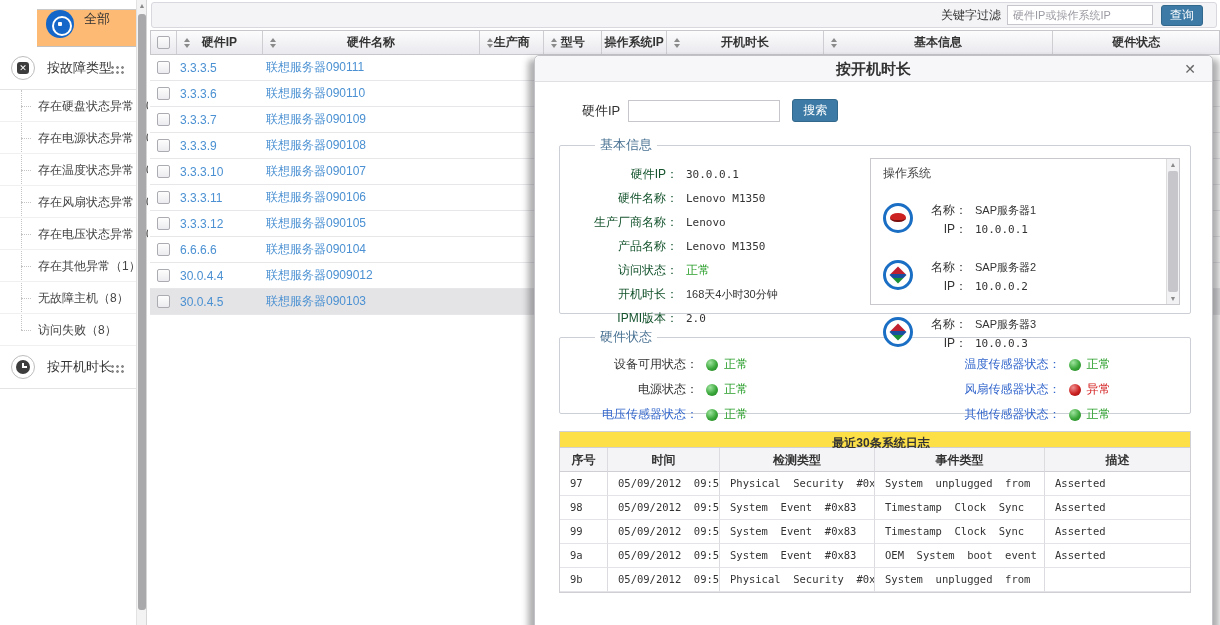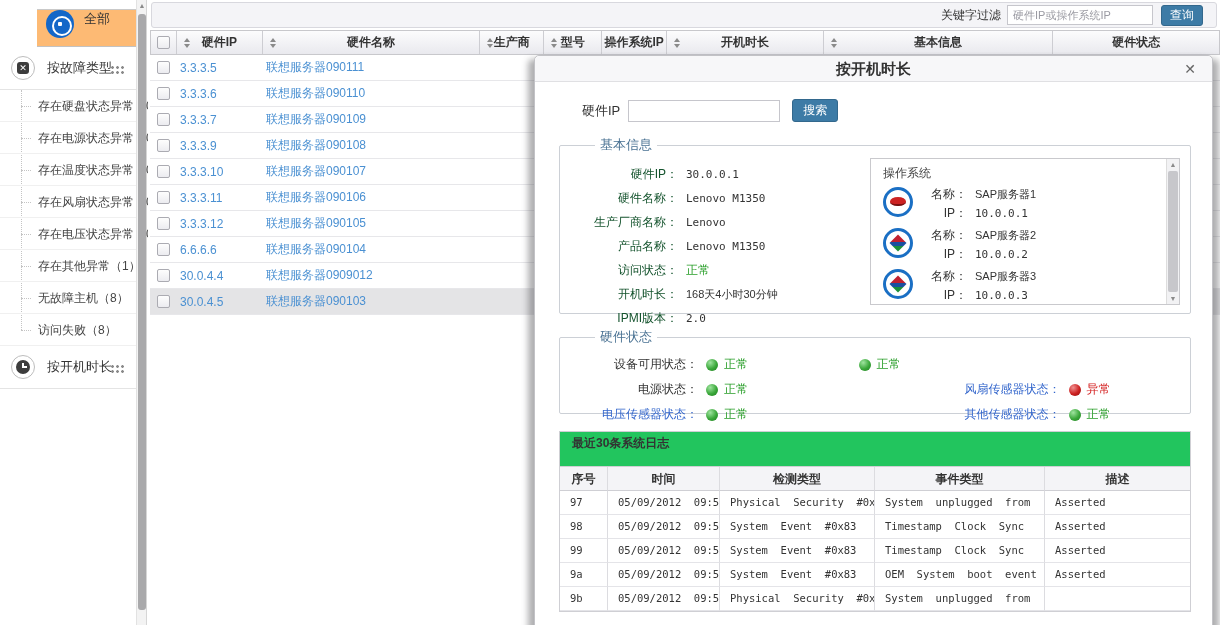--- a/index.html
+++ b/index.html
@@ -84,21 +84,21 @@
 
   .fs-basic { height:178px; display:flex; }
   .info-col { flex:1; padding-top:4px; }
   .info-row { height:24px; display:flex; align-items:center; }
   .info-label { width:108px; text-align:right; font-size:12px; color:#14532d; flex:none; }
   .info-value { margin-left:8px; font-size:11px; color:#333; }
   .info-value.ok { color:#2ca02c; font-size:12px; }
 
   .os-panel { width:310px; border:1px solid #c9c9cd; position:relative; padding:6px 26px 6px 12px; flex:none; }
   .os-title { font-size:12px; color:#444; }
-  .os-entry { display:flex; margin-top:3px; }
+  .os-entry { display:flex; margin-top:19px; }
   .os-icon { width:30px; height:30px; border-radius:50%; border:3px solid #1a6fc4; background:#fff; position:relative; flex:none; margin-top:2px; }
   .os-icon .hat { position:absolute; left:4px; top:7px; width:16px; height:9px; background:#cc2222; border-radius:50% 50% 45% 45%; border-bottom:2px solid #7a1010; }
   .os-icon .gem { position:absolute; left:6px; top:6px; width:12px; height:12px; transform:rotate(45deg);
     background:linear-gradient(135deg,#c02030 0 45%,#1a4fa0 45% 70%,#1a8f3a 70%); }
   .os-text { margin-left:12px; }
   .os-line { height:19px; display:flex; align-items:center; }
   .os-line .lab { width:42px; text-align:right; font-size:12px; color:#333; }
   .os-line .val { margin-left:8px; font-size:11px; }
   .os-scrollbar { position:absolute; right:0; top:0; bottom:0; width:13px; background:#f2f2f4; border-left:1px solid #ddd; }
   .os-arrow { position:absolute; left:0; width:12px; text-align:center; font-size:7px; color:#8a8a8a; }
@@ -112,21 +112,21 @@
   .hw-item.l .hw-label { width:128px; }
   .hw-item.r .hw-label { width:210px; }
   .hw-label.lk { color:#3366cc; cursor:pointer; }
   .dot { width:12px; height:12px; border-radius:50%; margin:0 6px 0 8px; flex:none; }
   .dot.g { background:radial-gradient(circle at 35% 30%, #9fe49f, #3aa73a 55%, #1d7d1d); }
   .dot.r { background:radial-gradient(circle at 35% 30%, #f09090, #cc2020 55%, #8f1010); }
   .hw-status { font-size:12px; }
   .st-g { color:#2ca02c; } .st-r { color:#d42020; }
 
   .log { margin:17px 21px 0 24px; }
-  .log-title { height:36px; line-height:22px; background:#22c55e; border:1px solid #cfcfd4; font-size:12px; font-weight:bold; padding-left:12px; }
+  .log-title { height:17px; line-height:22px; background:#fde047; border:1px solid #cfcfd4; font-size:12px; font-weight:bold; padding-left:12px;text-align:center; }
   .log-table { border:1px solid #cfcfd4; border-top:none; }
   .lrow { display:flex; }
   .lrow .lc { border-right:1px solid #dcdce0; border-bottom:1px solid #e4e4e8; }
   .lrow .lc:last-child { border-right:none; }
   .lrow.head .lc { height:24px; line-height:24px; background:#f4f4f7; font-size:12px; font-weight:bold; text-align:center; border-bottom:1px solid #cfcfd4; }
   .lrow.data .lc { height:24px; line-height:23px; font-size:10.5px; padding-left:10px; white-space:pre; overflow:hidden;
     font-family:"DejaVu Sans Mono",monospace; color:#333; }
   .lc.w0{width:48px;flex:none} .lc.w1{width:112px;flex:none} .lc.w2{width:155px;flex:none} .lc.w3{width:170px;flex:none} .lc.w4{flex:1}
 </style>
 </head>
@@ -410,20 +410,21 @@
 
   <fieldset class="fs-hw">
     <legend>硬件状态</legend>
     <div class="hw-grid">
       <div class="hw-item l">
           <span class="hw-label">设备可用状态：</span>
           <span class="dot g"></span>
           <span class="hw-status st-g">正常</span>
         </div>
       <div class="hw-item r">
+          <span class="hw-label lk">温度传感器状态：</span>
           <span class="dot g"></span>
           <span class="hw-status st-g">正常</span>
         </div>
       <div class="hw-item l">
           <span class="hw-label">电源状态：</span>
           <span class="dot g"></span>
           <span class="hw-status st-g">正常</span>
         </div>
       <div class="hw-item r">
           <span class="hw-label lk">风扇传感器状态：</span>

